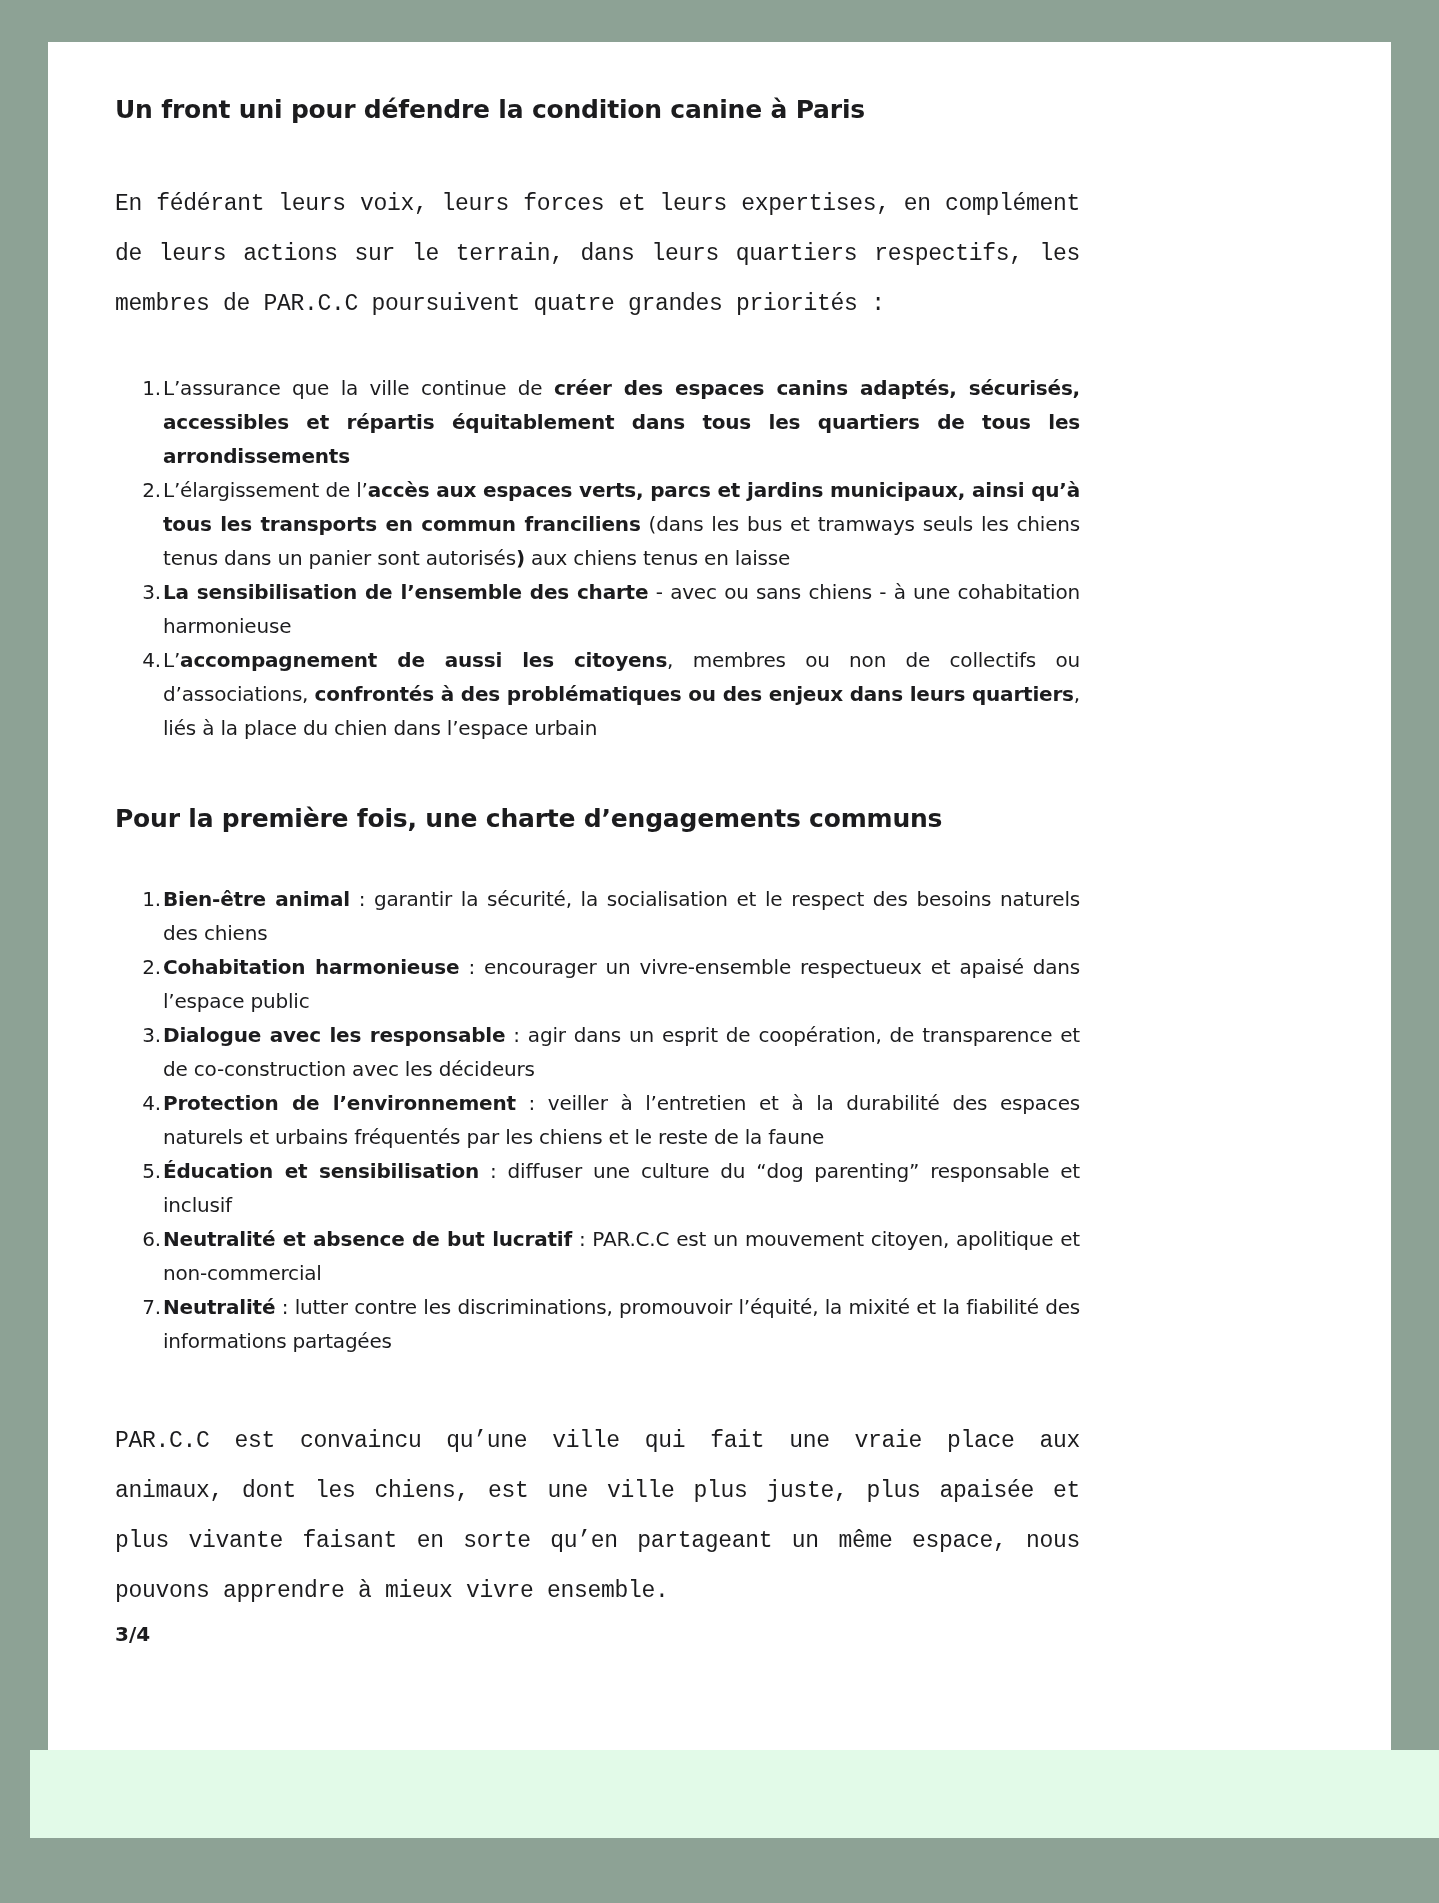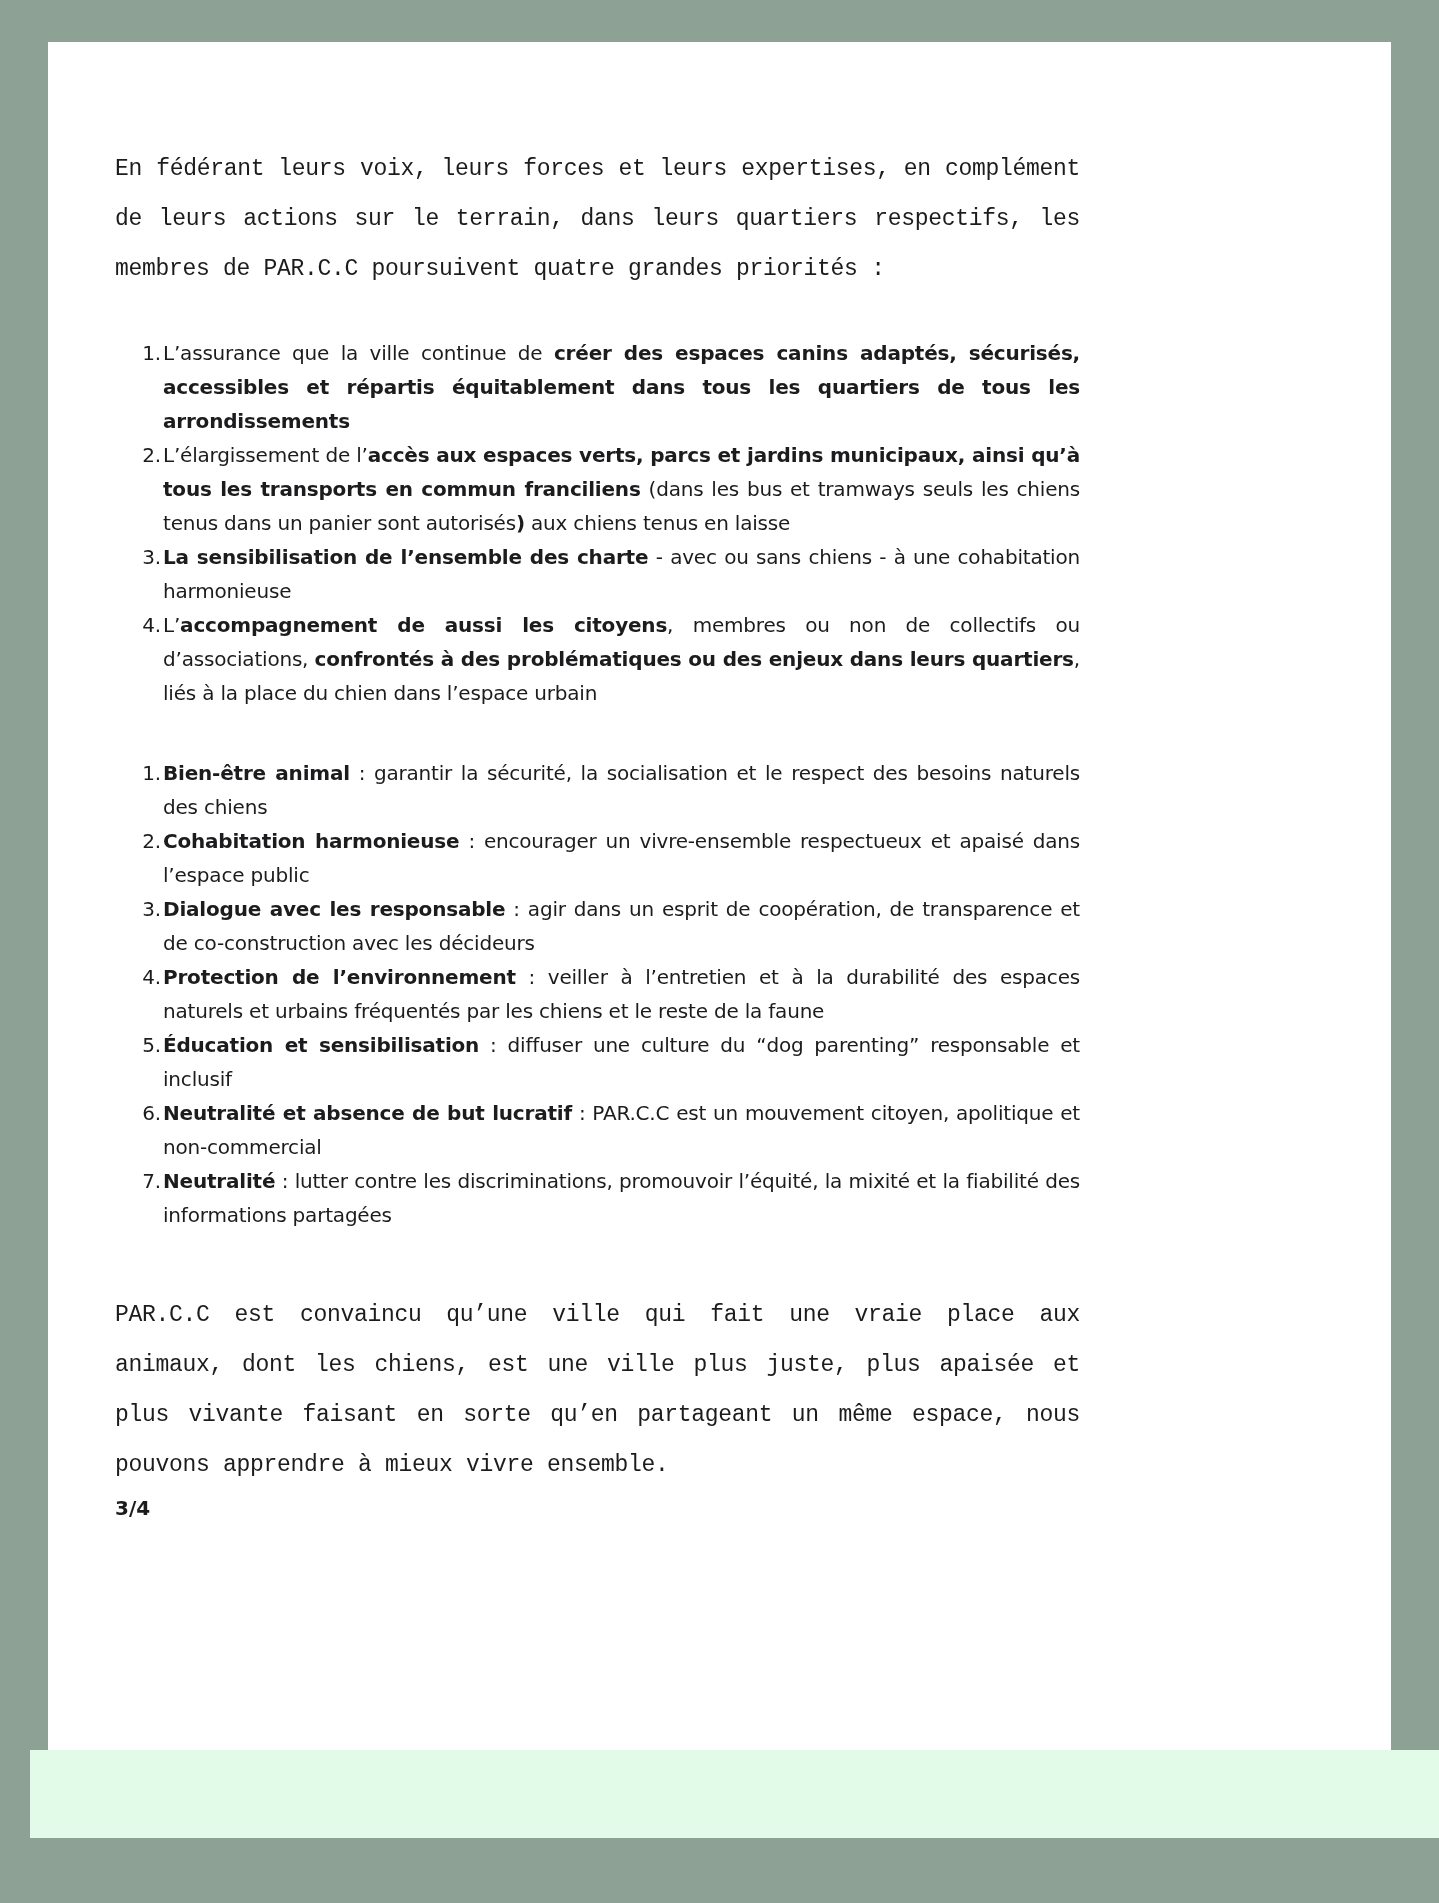--- a/index.html
+++ b/index.html
@@ -70,20 +70,21 @@
     text-align: left;
     font-size: 20px;
     font-weight: 700;
   }
 </style>
 </head>
 <body>
 
 <div class="sheet">
 
+  <h1>Un front uni pour défendre la condition canine à Paris</h1>
 
   <p class="para intro1">En fédérant leurs voix, leurs forces et leurs expertises, en complément de leurs actions sur le terrain, dans leurs quartiers respectifs, les membres de PAR.C.C poursuivent quatre grandes priorités :</p>
 
   <ol class="doc-list list-one">
       <li>
         <span class="num">1.</span>
         <span class="txt">L’assurance que la ville continue de <b>créer des espaces canins adaptés, sécurisés, accessibles et répartis équitablement dans tous les quartiers de tous les arrondissements</b></span>
       </li>
       <li>
         <span class="num">2.</span>
@@ -92,20 +93,21 @@
       <li>
         <span class="num">3.</span>
         <span class="txt"><b>La sensibilisation de l’ensemble des charte</b> - avec ou sans chiens - à une cohabitation harmonieuse</span>
       </li>
       <li>
         <span class="num">4.</span>
         <span class="txt">L’<b>accompagnement de aussi les citoyens</b>, membres ou non de collectifs ou d’associations, <b>confrontés à des problématiques ou des enjeux dans leurs quartiers</b>, liés à la place du chien dans l’espace urbain</span>
       </li>
     </ol>
 
+  <h1 class="second">Pour la première fois, une charte d’engagements communs</h1>
 
 
   <ol class="doc-list list-two">
       <li>
         <span class="num">1.</span>
         <span class="txt"><b>Bien-être animal</b> : garantir la sécurité, la socialisation et le respect des besoins naturels des chiens</span>
       </li>
       <li>
         <span class="num">2.</span>
         <span class="txt"><b>Cohabitation harmonieuse</b> : encourager un vivre-ensemble respectueux et apaisé dans l’espace public</span>

